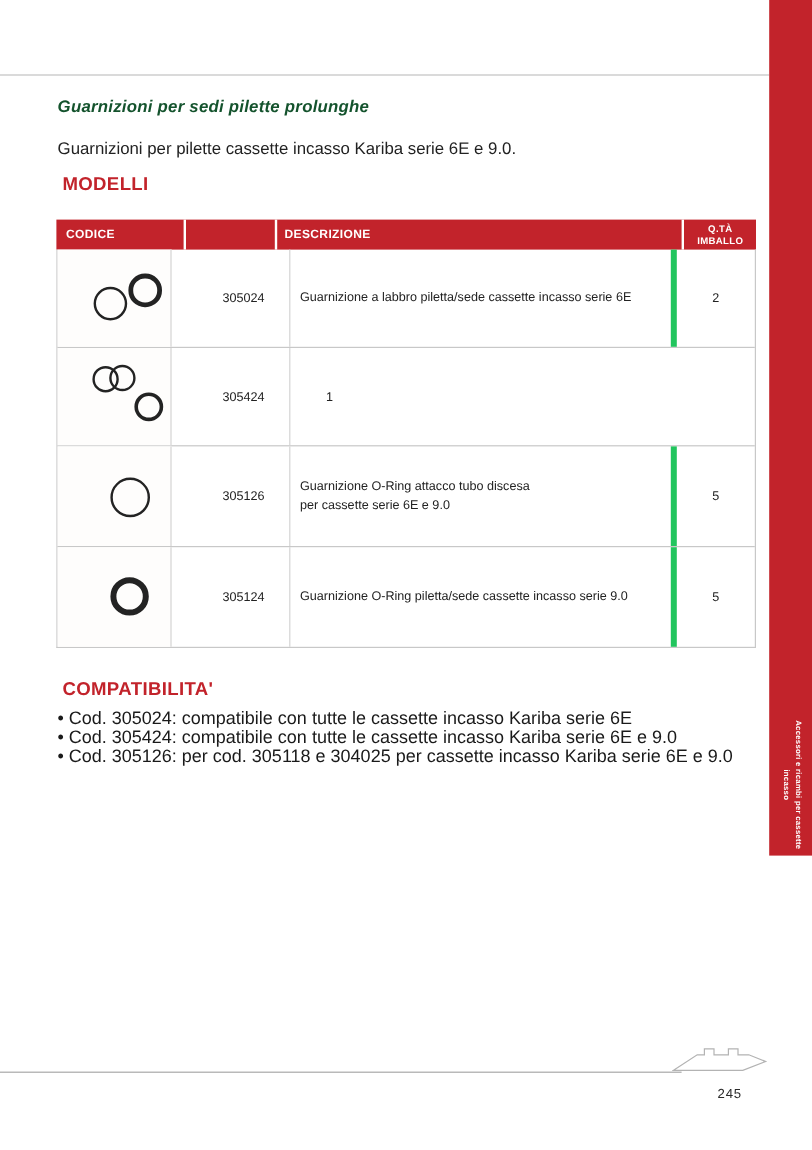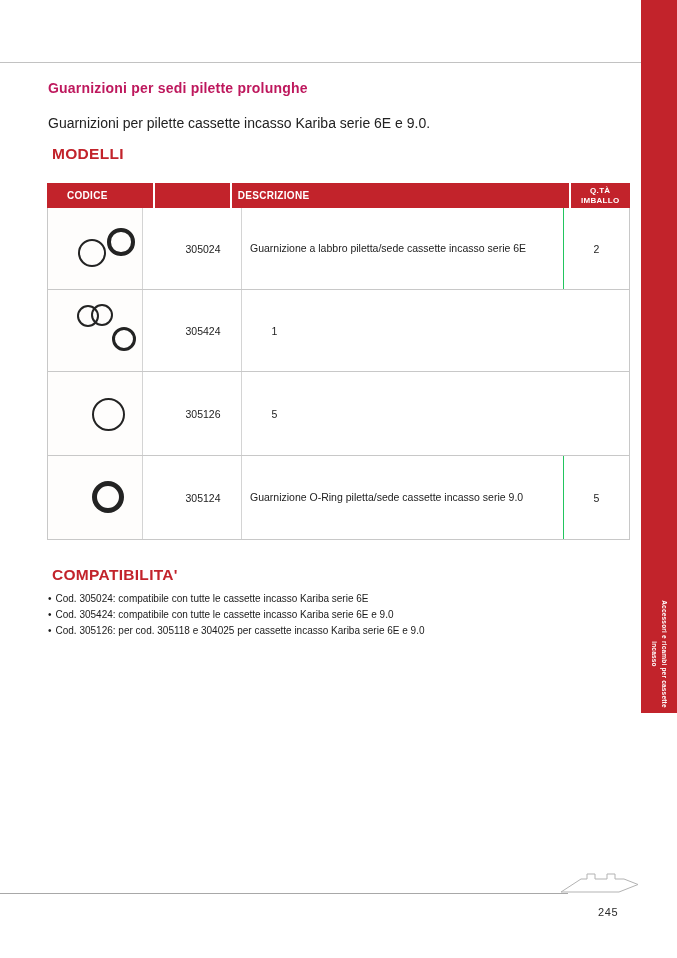--- a/index.html
+++ b/index.html
@@ -24,75 +24,75 @@
   .side-tab-label {
     position:absolute; left:50%; top:654px;
     transform:translate(-50%,-50%) rotate(90deg);
     width:120px; text-align:center;
     color:#ffffff; font-size:6.5px; font-weight:bold;
     line-height:1.6; letter-spacing:0.2px; white-space:nowrap;
   }
   
   .page-title {
     position:absolute; left:48px; top:80px;
-    font-size:14px; font-weight:bold; color:#be185d; letter-spacing:0.2px;
+    font-size:14px; font-weight:bold; color:#14532d; letter-spacing:0.2px;font-style:italic;
   }
   .page-subtitle {
     position:absolute; left:48px; top:115px;
     font-size:14px; color:#222;
   }
   .section-heading {
     position:absolute; left:52px;
     font-size:15.5px; color:#c2232b; line-height:1;
     letter-spacing:0.3px;
   }
   #modelli-heading { top:146px; }
   #compat-heading  { top:567px; }
   
   .models-table { position:absolute; left:47px; top:183px; width:583px; }
   .thead {
     display:flex; height:25px; background:#c2232b; color:#fff;
   }
   .th { font-size:10px; font-weight:bold; letter-spacing:0.3px; }
-  .th-code   { width:113px; line-height:25px; padding-left:20px; }
+  .th-code   { width:113px; line-height:25px; padding-left:8px; }
   .th-blank  { width:82px;  border-left:2px solid #fff; }
   .th-desc   { width:364px; border-left:2px solid #fff; line-height:25px; padding-left:6px; }
   .th-qty    { width:66px;  border-left:2px solid #fff;
                display:flex; flex-direction:column; justify-content:center; align-items:center;
                font-size:8px; line-height:1.25; text-align:center; }
   .tbody {
     border:1px solid #c8c8c8; border-top:none;
   }
   .trow { display:flex; border-bottom:1px solid #c8c8c8; position:relative; }
   .trow:last-child { border-bottom:none; }
   .trow-0 { height:82px; }
   .trow-1 { height:82px; }
   .trow-2 { height:84px; }
   .trow-3 { height:83px; }
   .cell { font-size:10.5px; color:#222; }
   .cell-img  { width:95px; border-right:1px solid #d4d4d4; position:relative; background:#fefdfc; }
   .cell-code { width:99px; border-right:1px solid #d4d4d4;
                display:flex; align-items:center; justify-content:center; padding-left:22px; }
-  .cell-desc { width:322px; border-right:1px solid #22c55e;
+  .cell-desc { width:322px; border-right:5px solid #22c55e;
                display:flex; align-items:center; padding-left:8px; padding-right:6px;
                white-space:pre-line; line-height:1.5; }
   .cell-qty  { width:65px; display:flex; align-items:center; justify-content:center; }
   
   .ring { position:absolute; border-radius:50%; border-style:solid; border-color:#232323; }
   .r0a { left:30px; top:31px; width:28px;  height:28px;  border-width:2.5px; }
   .r0b { left:59px; top:20px; width:27.5px;height:27.5px;border-width:4px; }
   .r1a { left:29px; top:15px; width:22px;  height:22px;  border-width:2px; }
   .r1b { left:43px; top:14px; width:22px;  height:22px;  border-width:2px; }
   .r1c { left:64px; top:37px; width:24px;  height:24px;  border-width:3.5px; }
   .r2a { left:44px; top:26px; width:33px;  height:33px;  border-width:2.5px; }
   .r3a { left:44px; top:25px; width:32px;  height:32px;  border-width:5px; }
   
   .compat-list {
     position:absolute; left:48px; top:591px;
-    font-size:10px; color:#1a1a1a;
+    font-size:15px; color:#1a1a1a;
   }
   .compat-item { height:16px; line-height:16px; white-space:nowrap; }
   .bullet { margin-right:4px; }
   
   .footer-rule {
     position:absolute; left:0; top:893px; width:568px; height:1px;
     background:#a8a8a8;
   }
   .footer-mark { position:absolute; left:560px; top:871px; }
   .page-number {
@@ -147,20 +147,22 @@
       </div>
       <div class="cell cell-code">305424</div>
       <div class="cell cell-qty">1</div>
     </div>
 
     <div class="trow trow-2">
       <div class="cell cell-img">
         <div class="ring r2a"></div>
       </div>
       <div class="cell cell-code">305126</div>
+      <div class="cell cell-desc">Guarnizione O-Ring attacco tubo discesa
+per cassette serie 6E e 9.0</div>
       <div class="cell cell-qty">5</div>
     </div>
 
     <div class="trow trow-3">
       <div class="cell cell-img">
         <div class="ring r3a"></div>
       </div>
       <div class="cell cell-code">305124</div>
       <div class="cell cell-desc">Guarnizione O-Ring piletta/sede cassette incasso serie 9.0</div>
       <div class="cell cell-qty">5</div>

